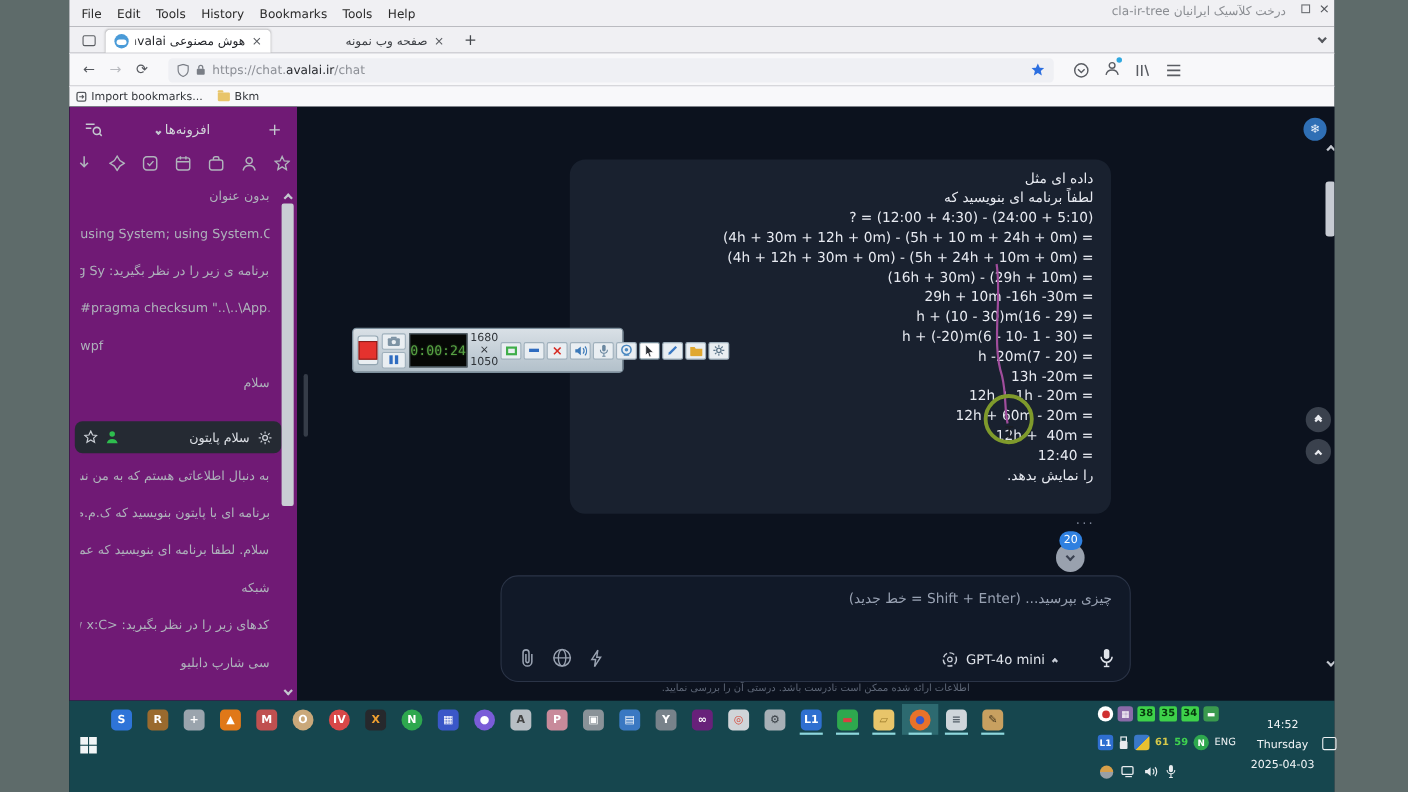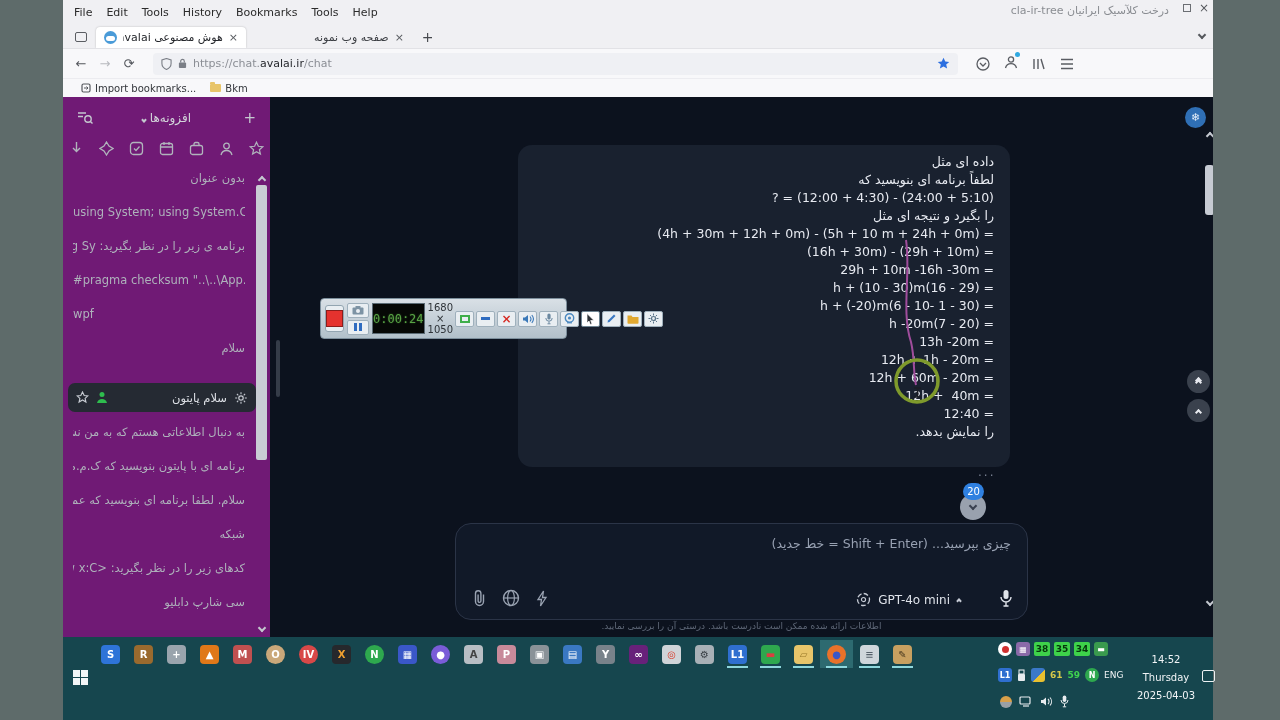--- a/index.html
+++ b/index.html
@@ -32,21 +32,21 @@
   .alltabs { margin-left:auto; margin-right:8px; margin-bottom:6px; }
 
   .ff-navbar { position:absolute; left:0; top:48px; width:100%; height:30px; background:#f8f8fa; border-top:1px solid #e2e2e6; display:flex; align-items:center; }
   .navbtn { width:24px; text-align:center; color:#55585e; font-size:13px; }
   .navbtn.dim { color:#b8babf; }
   .urlbar { margin-left:12px; width:805px; height:22px; background:#eff0f4; border-radius:4px; display:flex; align-items:center; padding:0 8px; gap:6px; }
   .url-text { font-size:11px; color:#8b8e95; flex:1; }
   .url-text b { color:#26282d; font-weight:normal; }
   .nav-icons { display:flex; gap:14px; margin-left:18px; align-items:center; }
 
-  .ff-bookmarks { position:absolute; left:0; top:78px; width:100%; height:19px; background:#f8f8fa; border-top:1px solid #ececf0; display:flex; align-items:center; gap:14px; padding-left:18px; }
+  .ff-bookmarks { position:absolute; left:0; top:78px; width:100%; height:19px; background:#f8f8fa; border-top:1px solid #ececf0; display:flex; align-items:center; gap:14px; padding-left:6px; }
   .bm-item { display:flex; align-items:center; gap:4px; font-size:10px; color:#33363b; }
   .folder-ic { width:11px; height:8px; background:#e8c56a; border-radius:1px; position:relative; }
   .folder-ic::before { content:""; position:absolute; left:0; top:-2px; width:5px; height:2px; background:#e8c56a; border-radius:1px 1px 0 0; }
 
   
   .page { position:absolute; left:0; top:97px; width:100%; height:540px; background:#0c121e; overflow:hidden; }
 
   .sidebar { position:absolute; left:0; top:0; width:207px; height:100%; background:#701a75; }
   .sb-head { position:absolute; top:8px; left:0; width:100%; height:26px; display:flex; align-items:center; }
   .sb-title { position:absolute; left:0; right:0; text-align:center; font-size:12px; color:#d3d6db; direction:rtl; }
@@ -305,22 +305,22 @@
         <span>❄</span>
       </div>
     <span class="chev up pg-chev-top"></span>
     <div class="pg-scroll-thumb"></div>
     <span class="chev down pg-chev-bot"></span>
 
     <div class="bubble">
         <div class="msg-line" dir="auto">داده ای مثل</div>
         <div class="msg-line" dir="auto">لطفاً برنامه ای بنویسید که</div>
         <div class="msg-line" dir="auto">? = (12:00 + 4:30) - (24:00 + 5:10)</div>
-        <div class="msg-line" dir="auto">را بگیرد و نتیجه ای مثل</div>
         <div class="msg-line" dir="auto">(4h + 30m + 12h + 0m) - (5h + 10 m + 24h + 0m) =</div>
+        <div class="msg-line" dir="auto">(4h + 12h + 30m + 0m) - (5h + 24h + 10m + 0m) =</div>
         <div class="msg-line" dir="auto">(16h + 30m) - (29h + 10m) =</div>
         <div class="msg-line" dir="auto">29h + 10m -16h -30m =</div>
         <div class="msg-line" dir="auto">h + (10 - 30)m(16 - 29) =</div>
         <div class="msg-line" dir="auto">h + (-20)m(6 - 10- 1 - 30) =</div>
         <div class="msg-line" dir="auto">h -20m(7 - 20) =</div>
         <div class="msg-line" dir="auto">13h -20m =</div>
         <div class="msg-line" dir="auto">12h + 1h - 20m =</div>
         <div class="msg-line" dir="auto">12h + 60m - 20m =</div>
         <div class="msg-line" dir="auto">12h +  40m =</div>
         <div class="msg-line" dir="auto">12:40 =</div>

